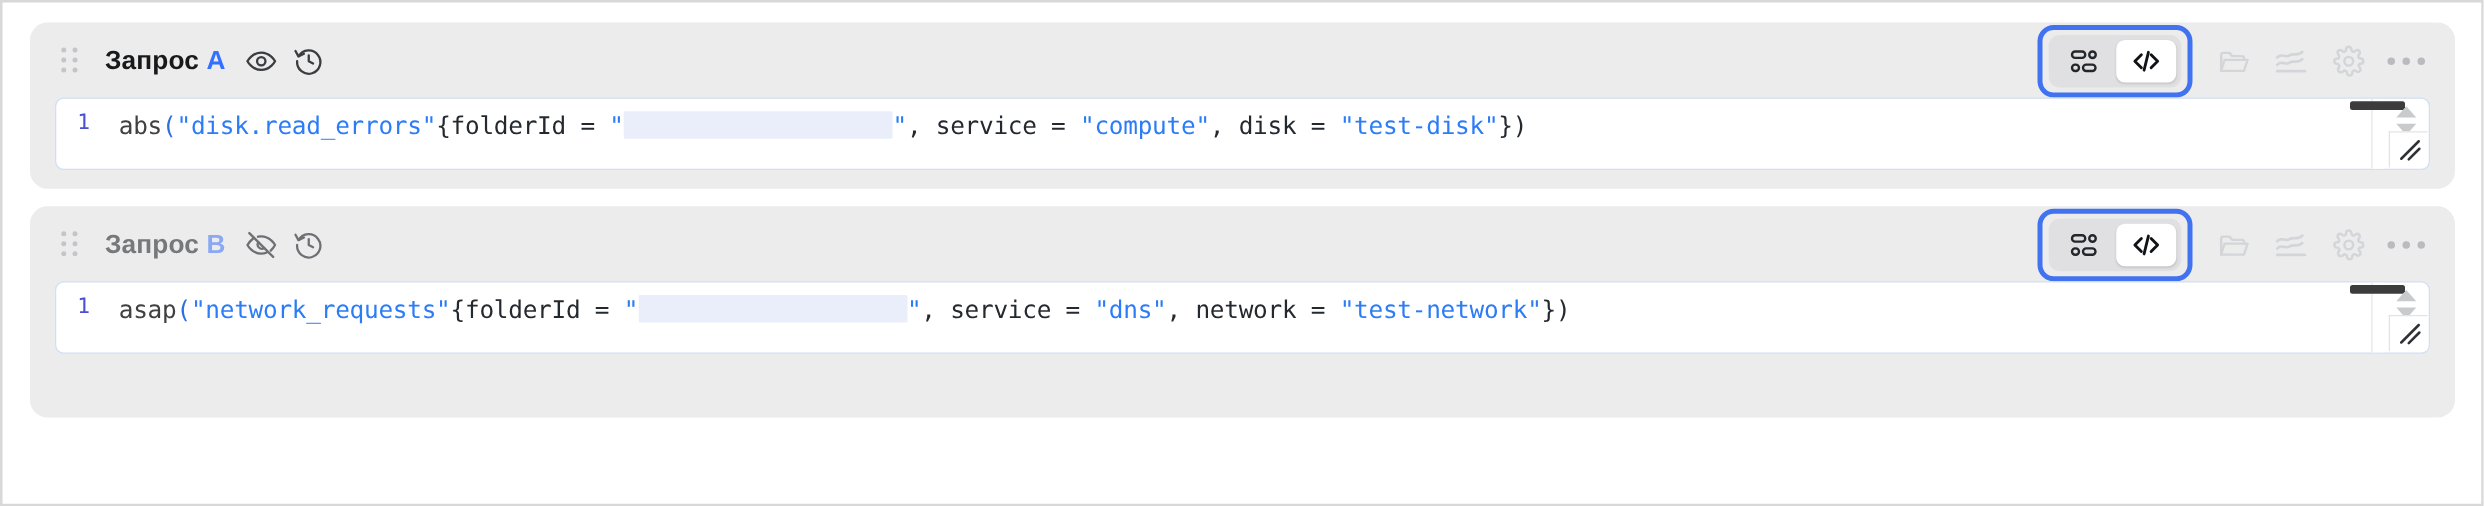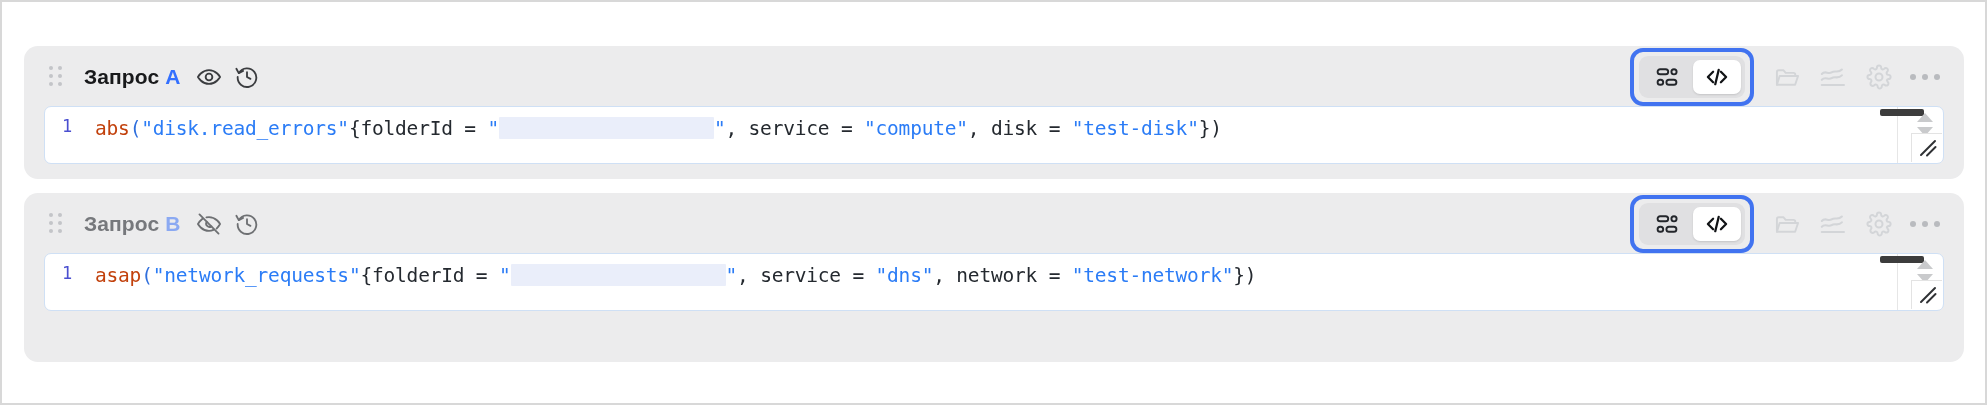--- a/index.html
+++ b/index.html
@@ -25,21 +25,20 @@
   }
 
   
   .query-card {
     position: absolute;
     left: 22px;
     width: 1940px;
     background: #ececed;
     border-radius: 14px;
     box-sizing: border-box;
-    margin-top: 28px;
   }
   .query-card.row-a { top: 16px;  height: 133px; }
   .query-card.row-b { top: 163px; height: 169px; }
 
   
   .card-header {
     position: relative;
     height: 62px;
     display: flex;
     align-items: center;
@@ -196,21 +195,21 @@
   .code-text {
     padding-top: 9px;
     padding-left: 6px;
     font-family: "DejaVu Sans Mono", monospace;
     font-size: 19.5px;
     line-height: 26px;
     white-space: pre;
     color: #24292f;
     letter-spacing: -0.2px;
   }
-  .tok-fn     { color: #c2410c; }
+  .tok-fn     { color: #404040; }
   .tok-paren  { color: #2f6fdd; }
   .tok-str    { color: #2b7cf6; }
   .tok-plain  { color: #24292f; }
   .tok-quote  { color: #2b7cf6; }
   .redacted {
     display: inline-block;
     background: #eaeefa;
     height: 22px;
     vertical-align: -4px;
     border-radius: 1px;

